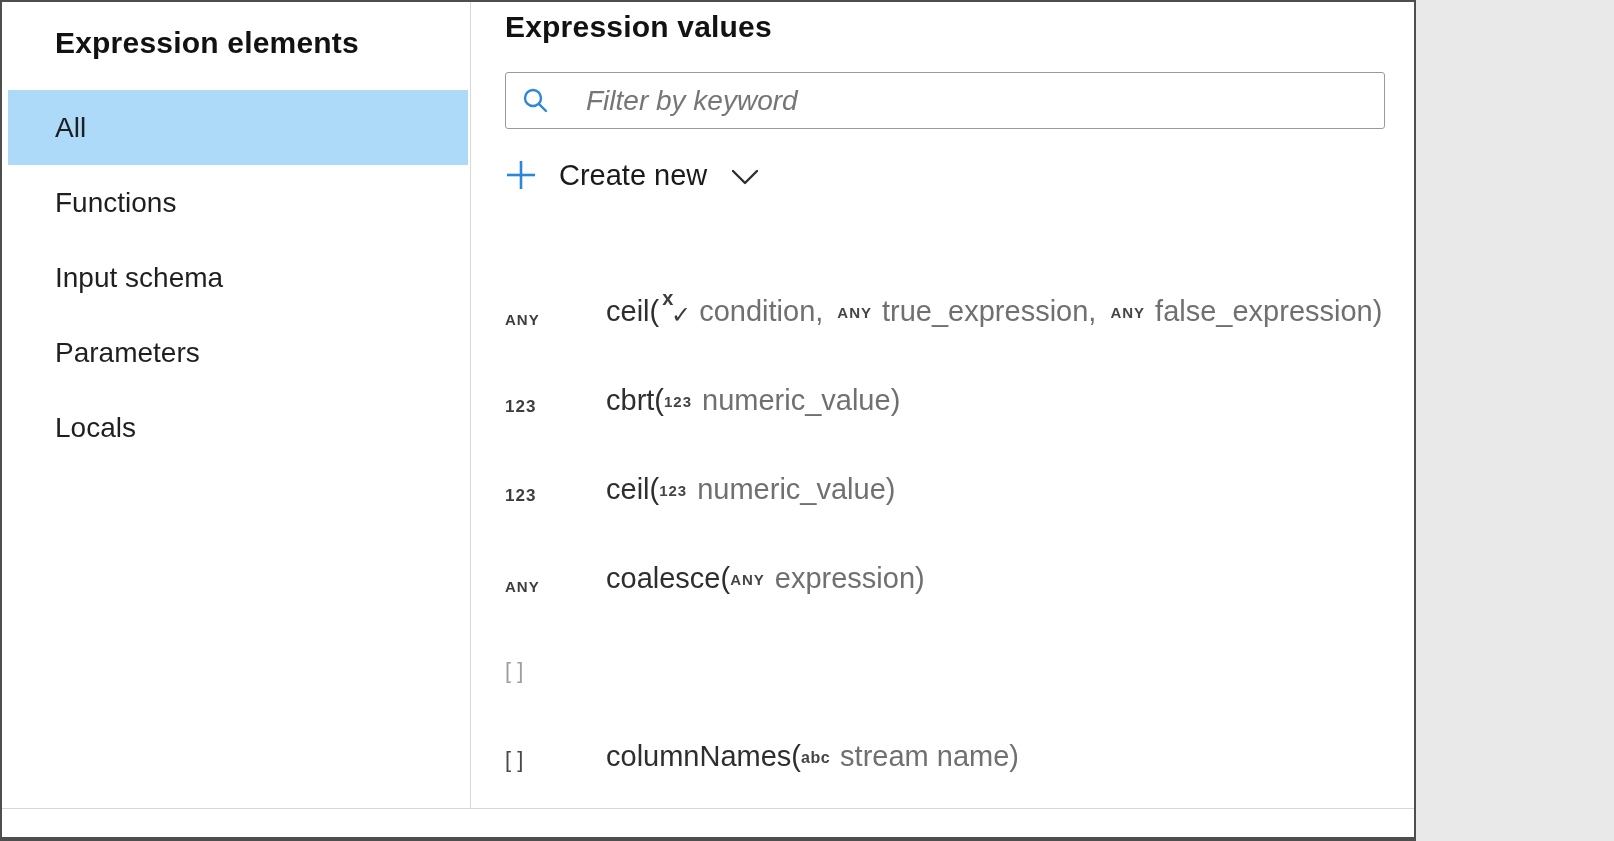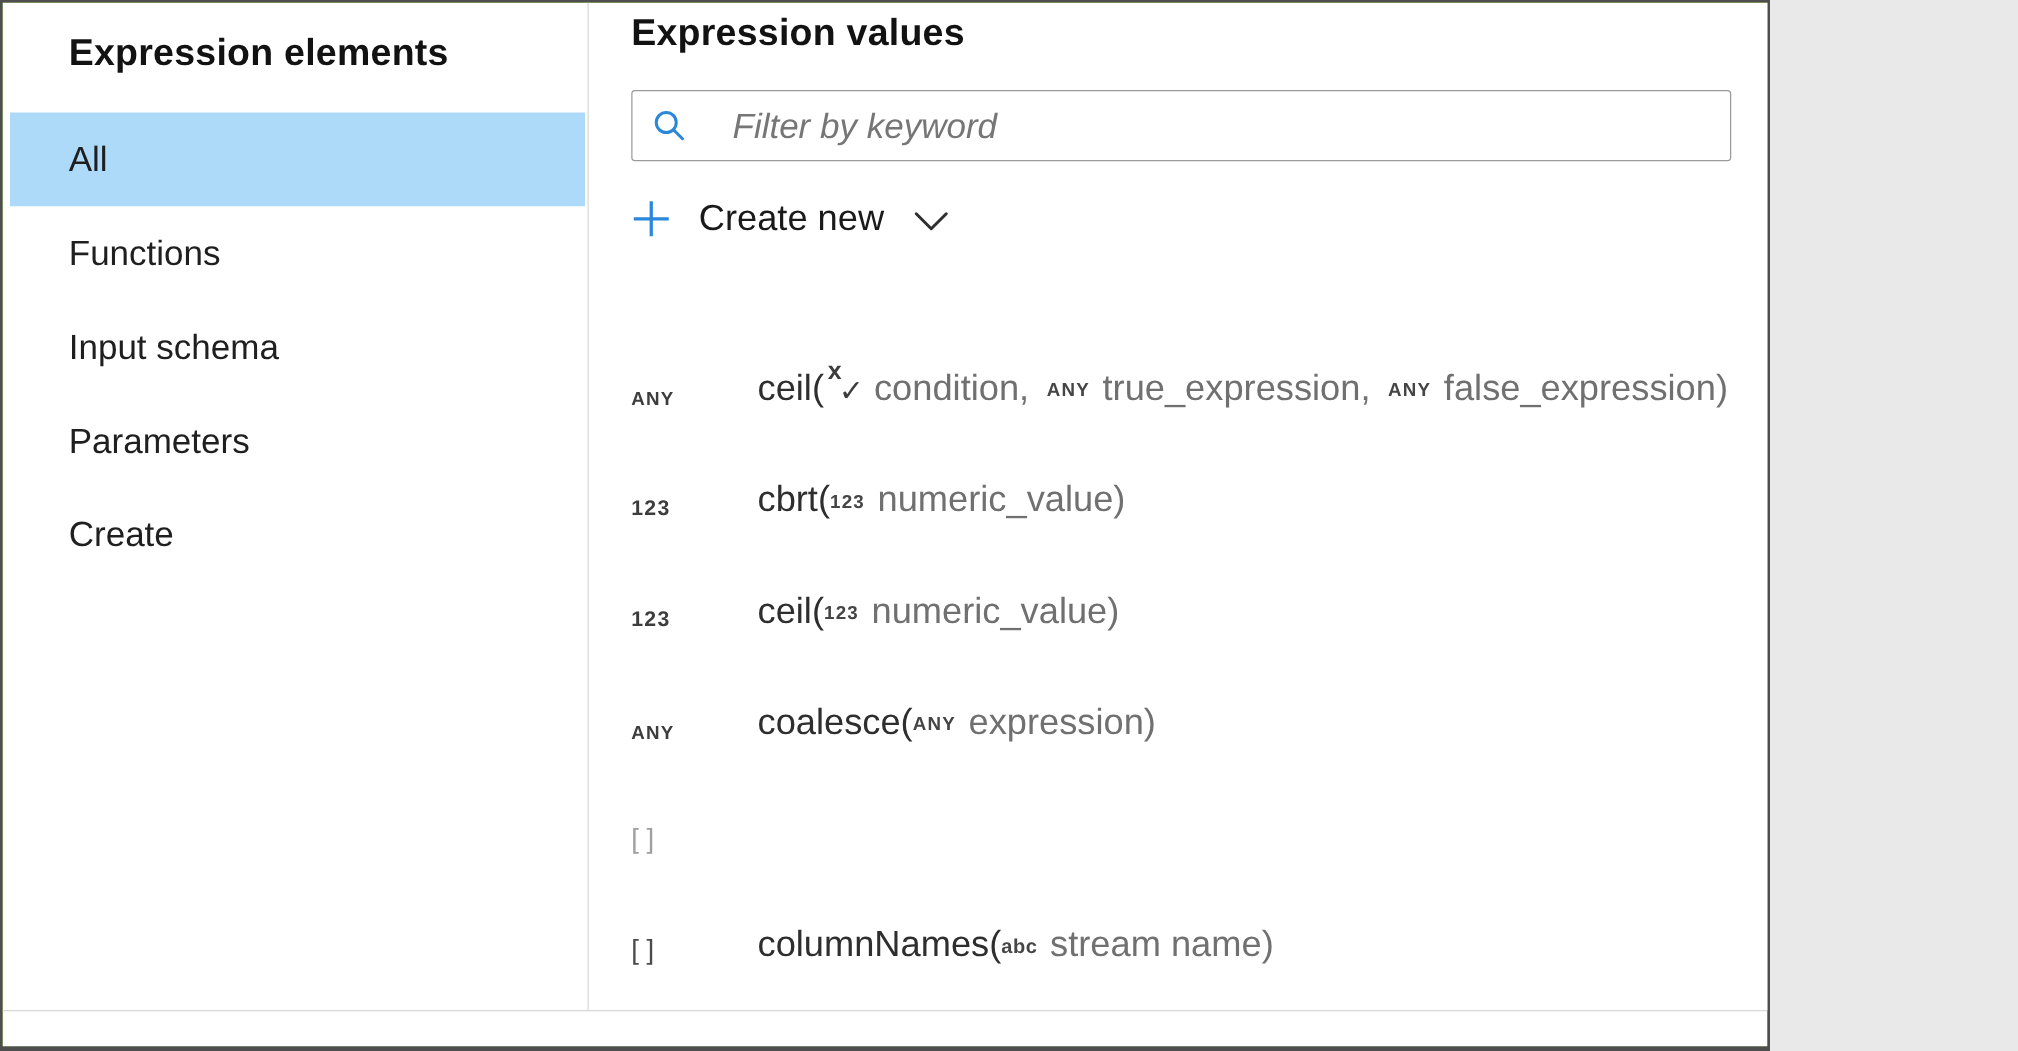--- a/index.html
+++ b/index.html
@@ -86,21 +86,21 @@
 
 <div class="window">
 
   <div class="left-panel">
     <div class="panel-title">Expression elements</div>
     <div class="nav">
         <div class="nav-item selected">All</div>
         <div class="nav-item">Functions</div>
         <div class="nav-item">Input schema</div>
         <div class="nav-item">Parameters</div>
-        <div class="nav-item">Create</div>
+        <div class="nav-item">Locals</div>
       </div>
   </div>
 
   <div class="right-panel">
     <div class="panel-title">Expression values</div>
 
     <div class="search-box">
       <svg class="mag" width="27" height="27" viewBox="0 0 27 27">
         <circle cx="11" cy="11" r="8" fill="none" stroke="#2b87d8" stroke-width="2.4"></circle>
         <line x1="16.8" y1="16.8" x2="24" y2="24" stroke="#2b87d8" stroke-width="2.4" stroke-linecap="round"></line>

